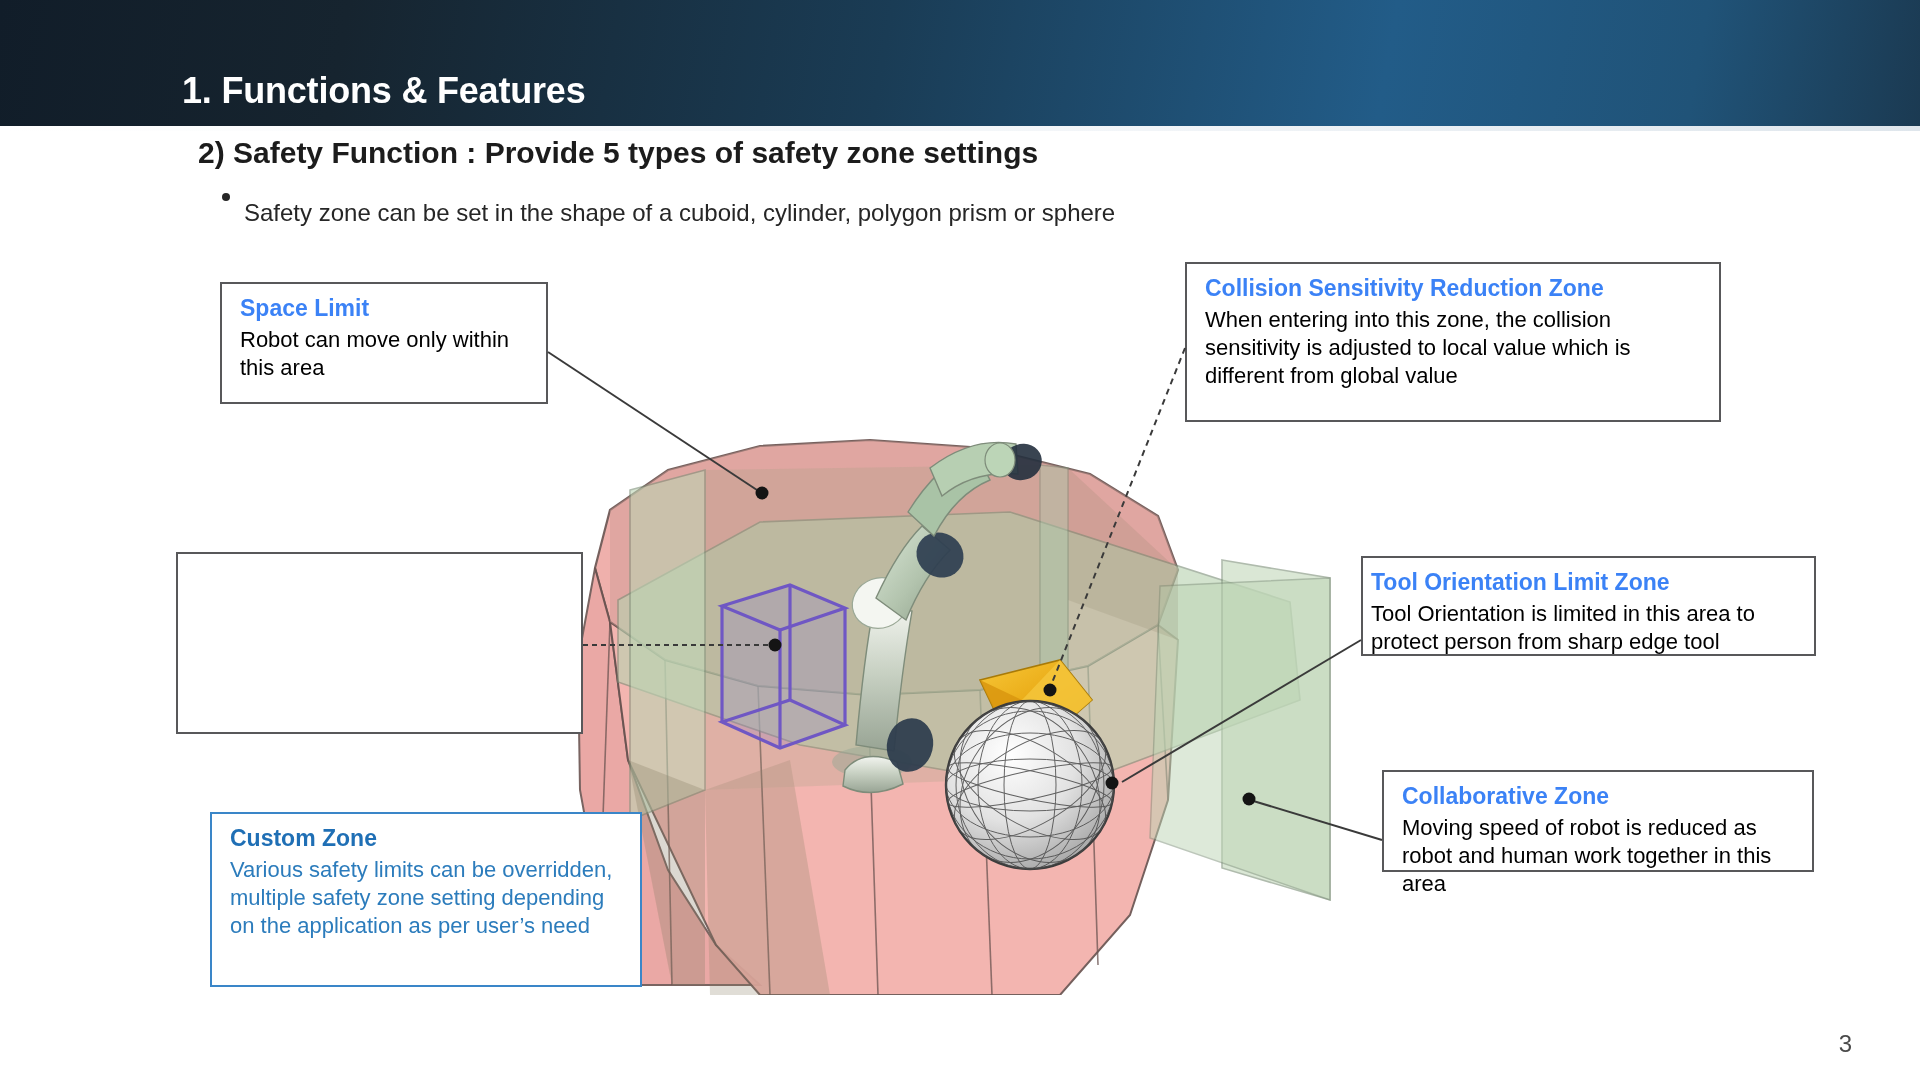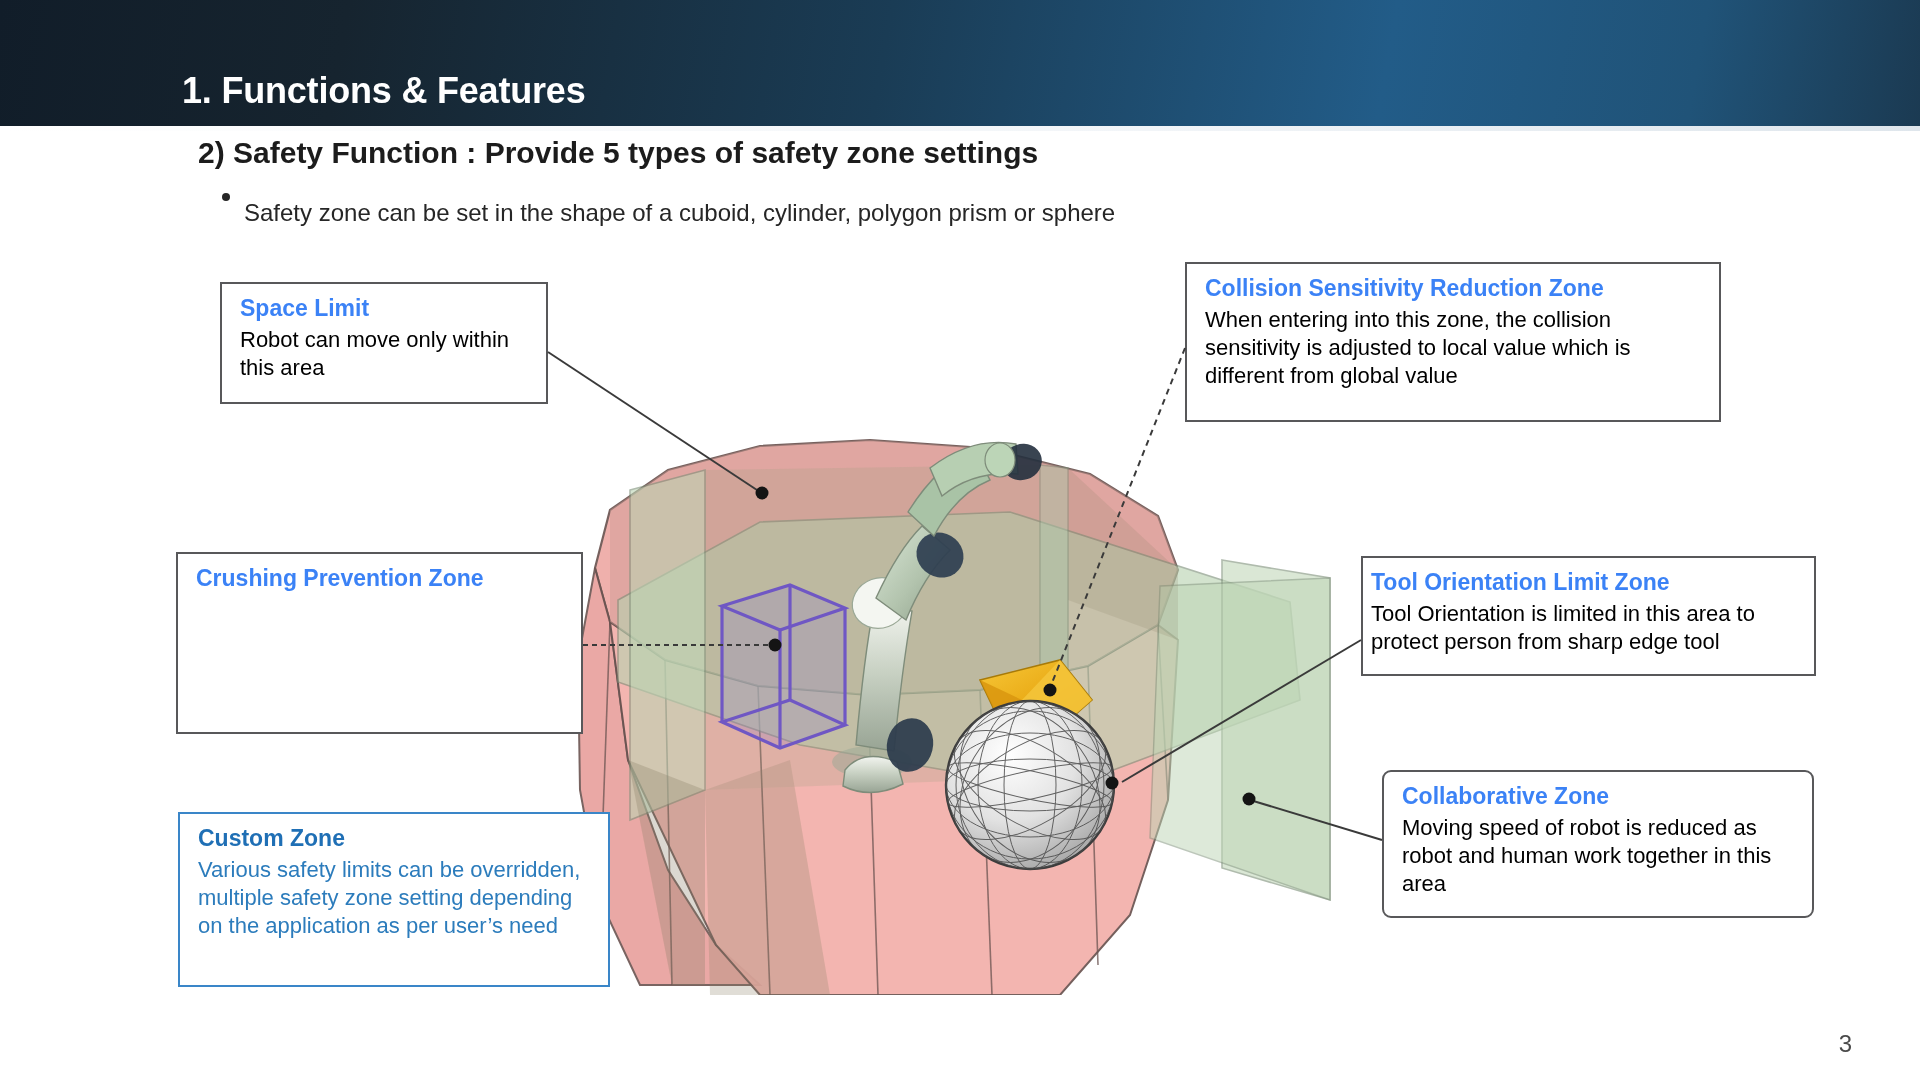--- a/index.html
+++ b/index.html
@@ -104,31 +104,32 @@
     margin-bottom: 3px;
     white-space: nowrap;
   }
   .callout .c-body {
     font-size: 22px;
     color: #000000;
     line-height: 1.26;
   }
   .callout.accent {
     border-color: #3a86c8;
+    margin-left: 32px;
   }
   .callout.accent .c-title { color: #1f6fb5; }
   .callout.accent .c-body  { color: #2c7cbc; }
 
   
   #box-space-limit       { left: 220px;  top: 282px;  width: 328px; height: 122px; }
   #box-crushing          { left: 176px;  top: 552px;  width: 407px; height: 182px; }
   #box-custom            { left: 178px;  top: 812px;  width: 432px; height: 175px; }
   #box-collision         { left: 1185px; top: 262px;  width: 536px; height: 160px; }
-  #box-tool-orientation  { left: 1361px; top: 556px;  width: 455px; height: 120px; padding-left: 8px; }
-  #box-collaborative     { left: 1382px; top: 770px;  width: 432px; height: 148px; border-radius: 9px; }
+  #box-tool-orientation  { left: 1361px; top: 556px;  width: 455px; height: 100px; padding-left: 8px; }
+  #box-collaborative     { left: 1382px; top: 770px;  width: 432px; height: 102px; }
 
   
   .page-number {
     position: absolute;
     right: 68px;
     bottom: 22px;
     font-size: 24px;
     color: #4a4a4a;
   }
 
@@ -312,21 +313,20 @@
     <circle cx="1249" cy="799" r="6.5"></circle>
   </g>
 </svg>
 
 <div class="callout" id="box-space-limit">
   <div class="c-title">Space Limit</div>
   <div class="c-body">Robot can move only within this area</div>
 </div>
 
 <div class="callout" id="box-crushing">
-  <div class="c-title">Crushing Prevention Zone</div>
 </div>
 
 <div class="callout accent" id="box-custom">
   <div class="c-title">Custom Zone</div>
   <div class="c-body">Various safety limits can be overridden, multiple safety zone setting depending on the application as per user’s need</div>
 </div>
 
 <div class="callout" id="box-collision">
   <div class="c-title">Collision Sensitivity Reduction Zone</div>
   <div class="c-body">When entering into this zone, the collision sensitivity is adjusted to local value which is different from global value</div>

